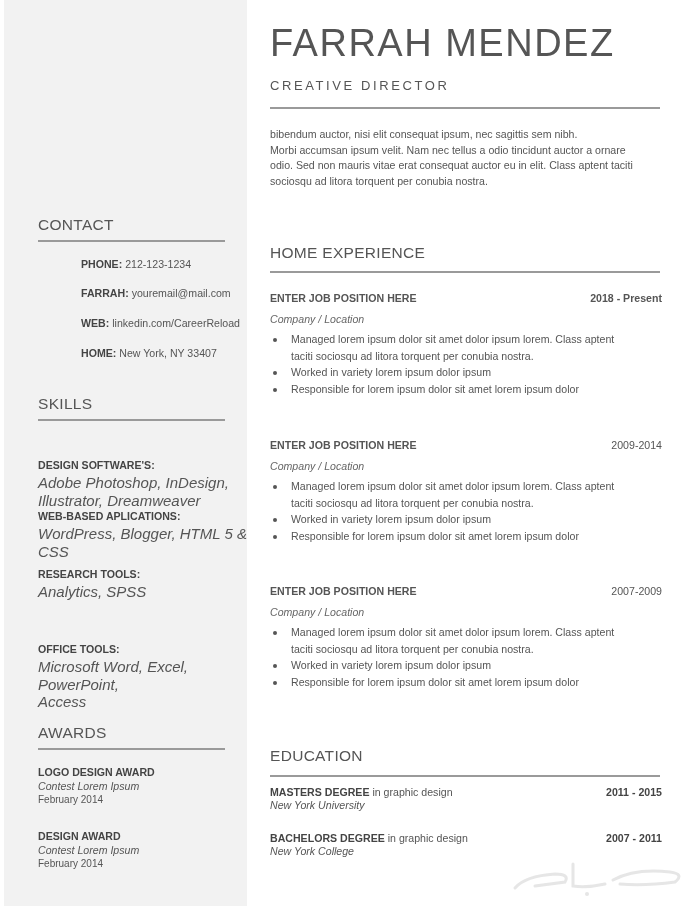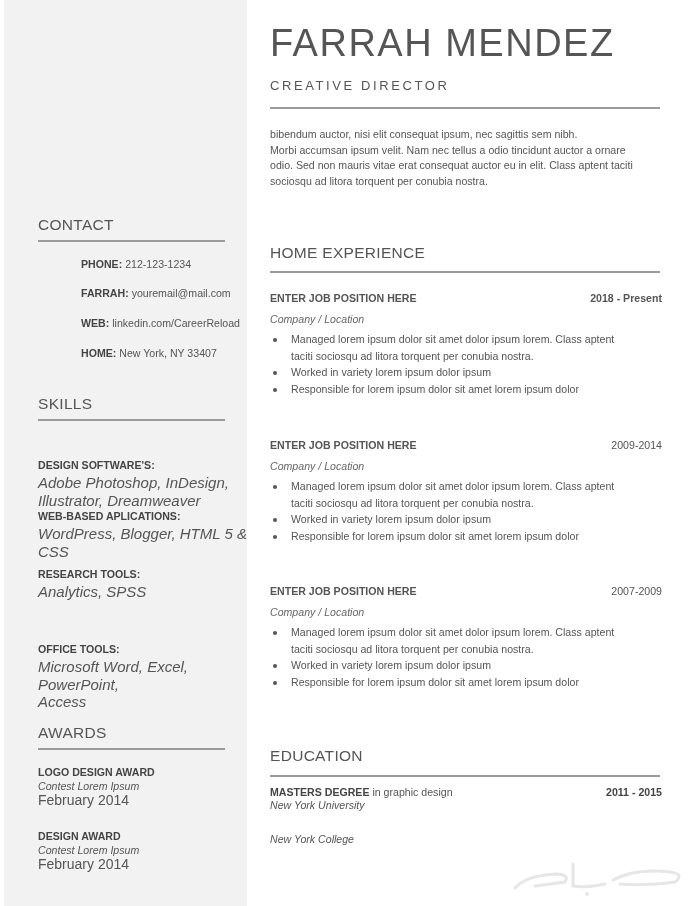--- a/index.html
+++ b/index.html
@@ -37,21 +37,21 @@
 
   .s-block { position: absolute; left: 34px; }
   .contact-line { font-size: 10.6px; color: #555; position: absolute; left: 34px; white-space: nowrap; padding-left: 43px; }
   .contact-line b { color: #444; }
 
   .skill-h { font-size: 10.6px; font-weight: bold; color: #444; line-height: 17px; }
   .skill-t { font-size: 15px; color: #555; line-height: 17.5px; font-style: italic; }
 
   .award-h { font-size: 10.6px; font-weight: bold; color: #444; line-height: 14px; }
   .award-i { font-size: 10.6px; font-style: italic; color: #555; line-height: 14px; }
-  .award-d { font-size: 14px; color: #555; line-height: 14px; }
+  .award-d { font-size: 10px; color: #555; line-height: 14px; }
 
   .job { position: absolute; left: 0; width: 392px; }
   .job-head { display: flex; justify-content: space-between; font-size: 10.6px; }
   .job-pos { font-weight: bold; color: #555; }
   .job-date { color: #555; }
   .job-date.bold { font-weight: bold; }
   .company { font-size: 10.6px; font-style: italic; color: #666; margin-top: 9px; }
   .bullets { list-style: none; margin-top: 6px; }
   .bullets li {
     position: relative; padding-left: 21px; font-size: 10.6px; line-height: 17.5px; color: #555;
@@ -201,20 +201,24 @@
 
   <div class="edu" style="top:786px;">
     <div class="edu-head">
       <span><b>MASTERS DEGREE</b><span> in graphic design</span></span>
       <span class="edu-date">2011 - 2015</span>
     </div>
     <div class="edu-school">New York University</div>
   </div>
 
   <div class="edu" style="top:832px;">
+    <div class="edu-head">
+      <span><b>BACHELORS DEGREE</b><span> in graphic design</span></span>
+      <span class="edu-date">2007 - 2011</span>
+    </div>
     <div class="edu-school">New York College</div>
   </div>
 </main>
 
 <svg class="watermark" viewBox="0 0 200 40">
   <g fill="none" stroke="#b8b8b8" stroke-width="3" stroke-linecap="round">
     <path d="M20 30 Q 30 18 60 16 Q 75 16 70 24 Q 55 26 40 28"></path>
     <path d="M78 6 L 78 28 Q 92 30 110 26"></path>
     <circle cx="92" cy="36" r="2" fill="#b8b8b8" stroke="none"></circle>
     <path d="M118 22 Q 140 10 175 14 Q 190 16 180 24 Q 150 28 125 26"></path>

